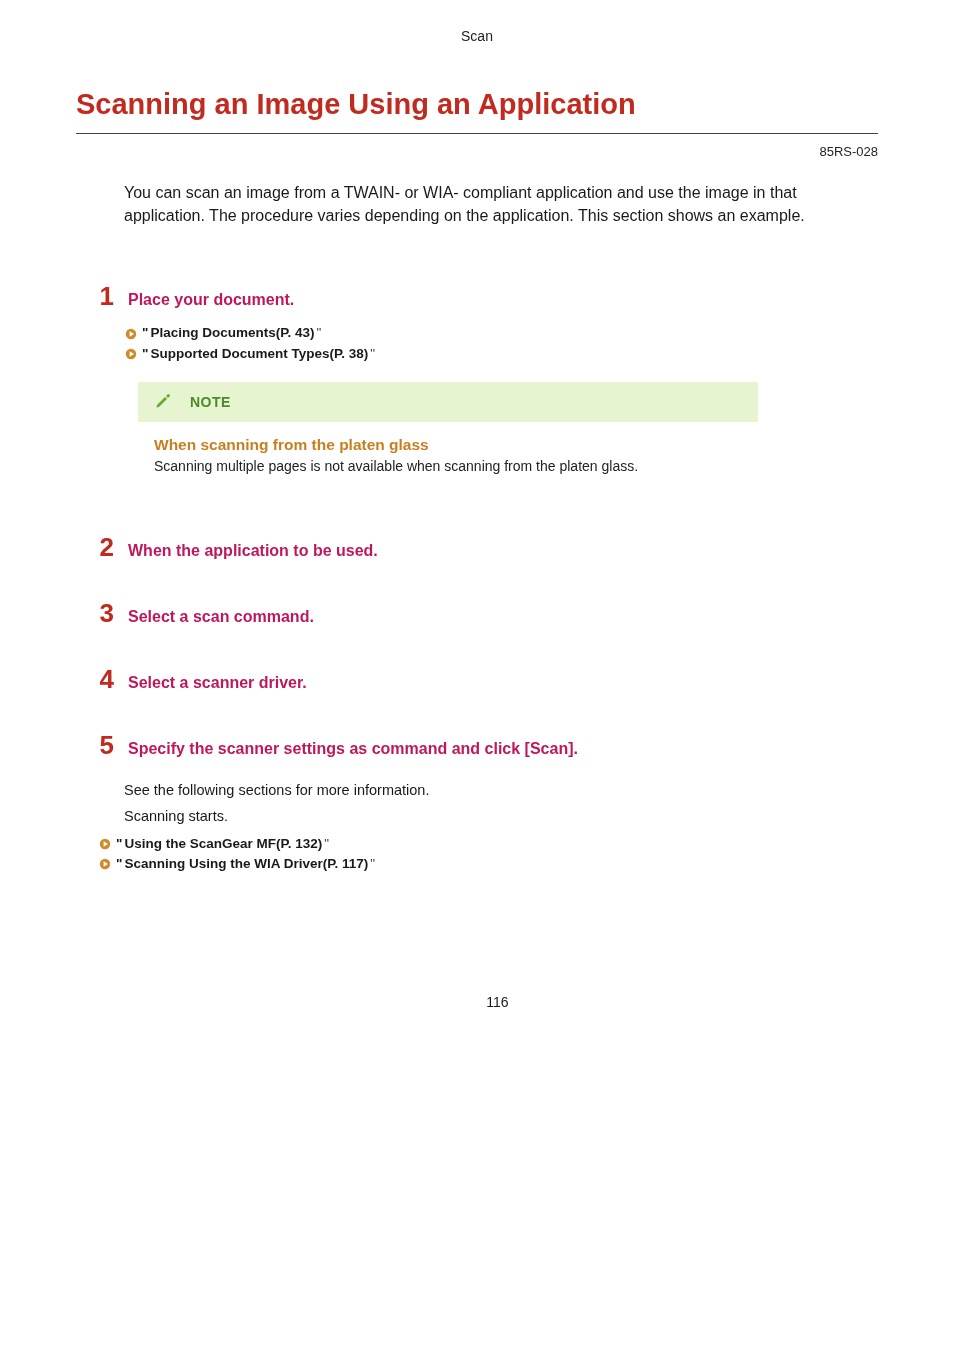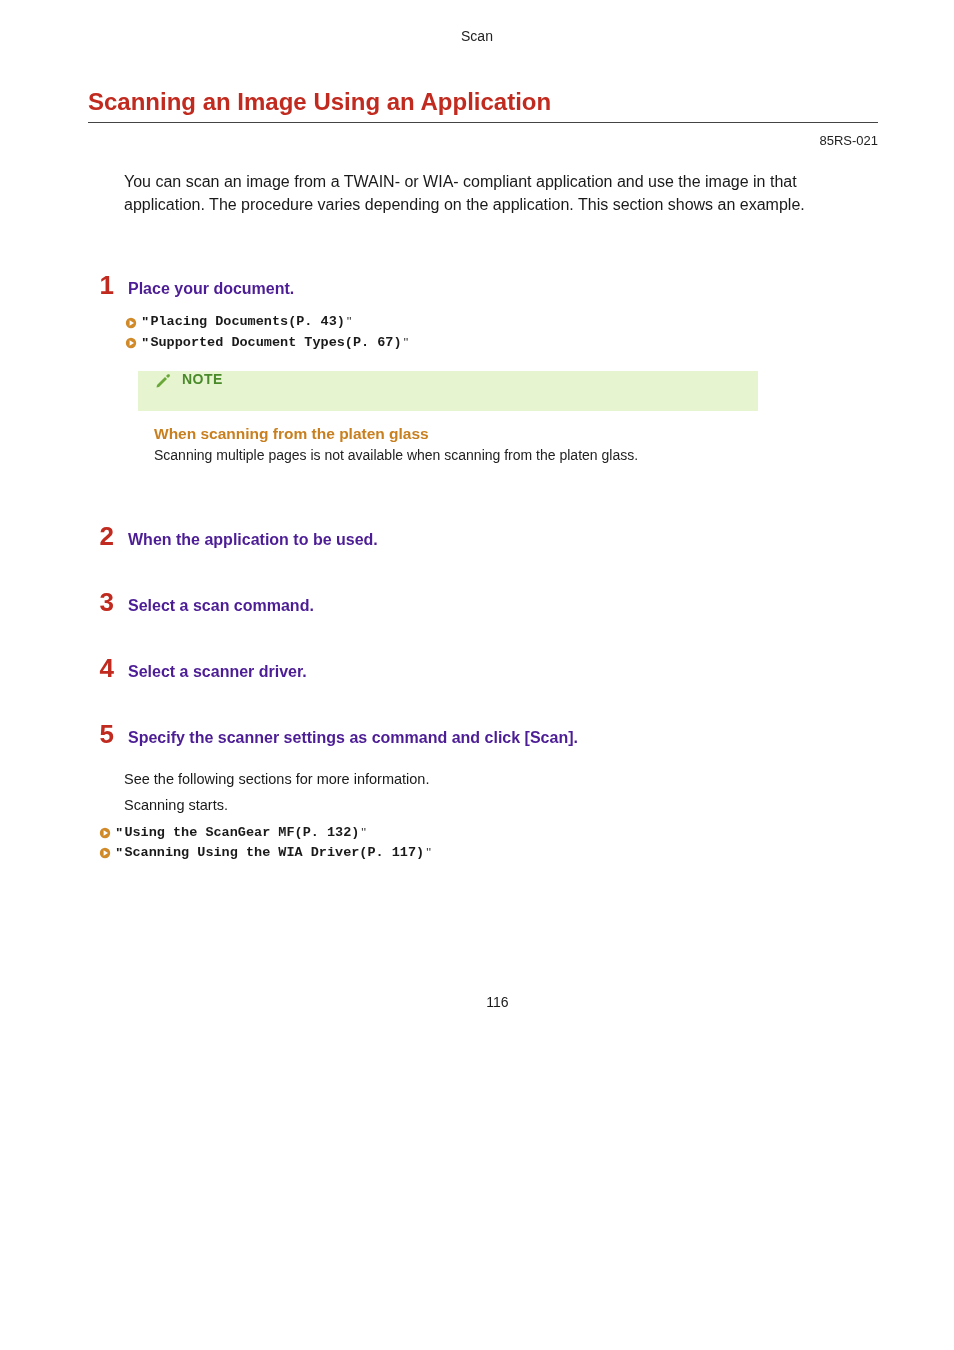--- a/index.html
+++ b/index.html
@@ -1,52 +1,52 @@
 <!DOCTYPE html>
 <html><head>
 <meta charset="utf-8">
 <style>
   * { box-sizing: border-box; margin: 0; padding: 0; }
   html, body { width: 954px; height: 1350px; background: #fff; font-family: "Segoe UI", "Helvetica Neue", Arial, sans-serif; color: #1a1a1a; }
   .page { position: relative; width: 954px; height: 1050px; padding: 28px 76px 40px 76px; }
   .hdr { text-align: center; font-size: 14px; color: #222; margin-bottom: 44px; }
-  .title { font-size: 24px; font-weight: 700; color: #c12a1f; border-bottom: 1px solid #444; padding-bottom: 6px; margin-bottom: 10px; margin-left: 12px; }
+  .title { font-size: 29px; font-weight: 700; color: #c12a1f; border-bottom: 1px solid #444; padding-bottom: 12px; margin-bottom: 10px; }
   .docid { text-align: right; font-size: 13px; color: #222; margin-bottom: 22px; }
   .intro { margin-left: 48px; font-size: 16px; line-height: 1.45; margin-bottom: 56px; }
   .step { display: flex; align-items: baseline; gap: 14px; margin: 0 0 14px 20px; }
   .step-num { font-size: 26px; font-weight: 700; color: #c12a1f; min-width: 18px; text-align: right; line-height: 1; }
-  .step-text { font-size: 16px; font-weight: 700; color: #4c1d95; }
+  .step-text { font-size: 16px; font-weight: 700; color: #be185d; }
   .links { margin: 0 0 18px 48px; }
   .link-row { display: flex; align-items: center; gap: 2px; font-size: 13.5px; line-height: 1.5; }
   .bullet-icon { width: 14px; height: 14px; display: inline-flex; align-items: center; justify-content: center; margin-right: 2px; }
   .link-quote { font-weight: 700; }
-  .link-text { font-weight: 700; font-family: Liberation Mono, monospace; }
+  .link-text { font-weight: 700; }
   .link-close { font-weight: 400; color: #444; }
   .note-box { margin: 0 0 40px 62px; width: 620px; }
-  .note-hdr { background: #e6f4cf; height: 40px; display: flex; gap: 10px; padding: 0 16px; }
+  .note-hdr { background: #e6f4cf; height: 40px; display: flex; align-items: center; gap: 18px; padding: 0 16px; }
   .note-label { font-size: 14px; font-weight: 700; color: #4a8a2a; letter-spacing: 0.5px; }
   .note-body { padding: 14px 16px 10px 16px; }
   .note-title { font-size: 15.5px; font-weight: 700; color: #c87f1f; margin-bottom: 4px; }
   .note-text { font-size: 14px; color: #222; }
   .gap-lg { margin-top: 50px; }
   .gap-md { margin-top: 40px; }
   .after { margin: 24px 0 0 48px; }
   .after-line { font-size: 14.5px; margin-bottom: 10px; }
   .pgnum { position: absolute; bottom: 40px; left: 0; right: 0; text-align: center; font-size: 14px; margin-left: 41px; }
 </style>
 </head>
 <body>
 
 <div class="page">
 
   <div class="hdr">Scan</div>
 
   <h1 class="title">Scanning an Image Using an Application</h1>
 
-  <div class="docid">85RS-021</div>
+  <div class="docid">85RS-028</div>
 
   <p class="intro">You can scan an image from a TWAIN- or WIA- compliant application and use the image in that application. The procedure varies depending on the application. This section shows an example.</p>
 
   <div class="step">
     <span class="step-num">1</span>
     <span class="step-text">Place your document.</span>
   </div>
 
   <div class="links">
     <div class="link-row">
@@ -61,21 +61,21 @@
       <span class="link-close"> "</span>
     </div>
     <div class="link-row">
       <span class="bullet-icon">
         <svg width="12" height="12" viewBox="0 0 12 12">
             <circle cx="6" cy="6" r="5.2" fill="#d08a2a"></circle>
             <polygon points="4.6,3.2 9,6 4.6,8.8" fill="#fff"></polygon>
           </svg>
       </span>
       <span class="link-quote">"</span>
-      <span class="link-text">Supported Document Types(P. 67)</span>
+      <span class="link-text">Supported Document Types(P. 38)</span>
       <span class="link-close"> "</span>
     </div>
   </div>
 
   <div class="note-box">
     <div class="note-hdr">
       <span>
         <svg width="18" height="18" viewBox="0 0 18 18">
           <path d="M3 14 L11 6 L13 8 L5 16 L2.5 16.5 Z" fill="#6aa83a"></path>
           <path d="M12 5 L14 7 L15.5 5.5 C16 5 16 4 15.5 3.5 C15 3 14 3 13.5 3.5 Z" fill="#6aa83a"></path>

